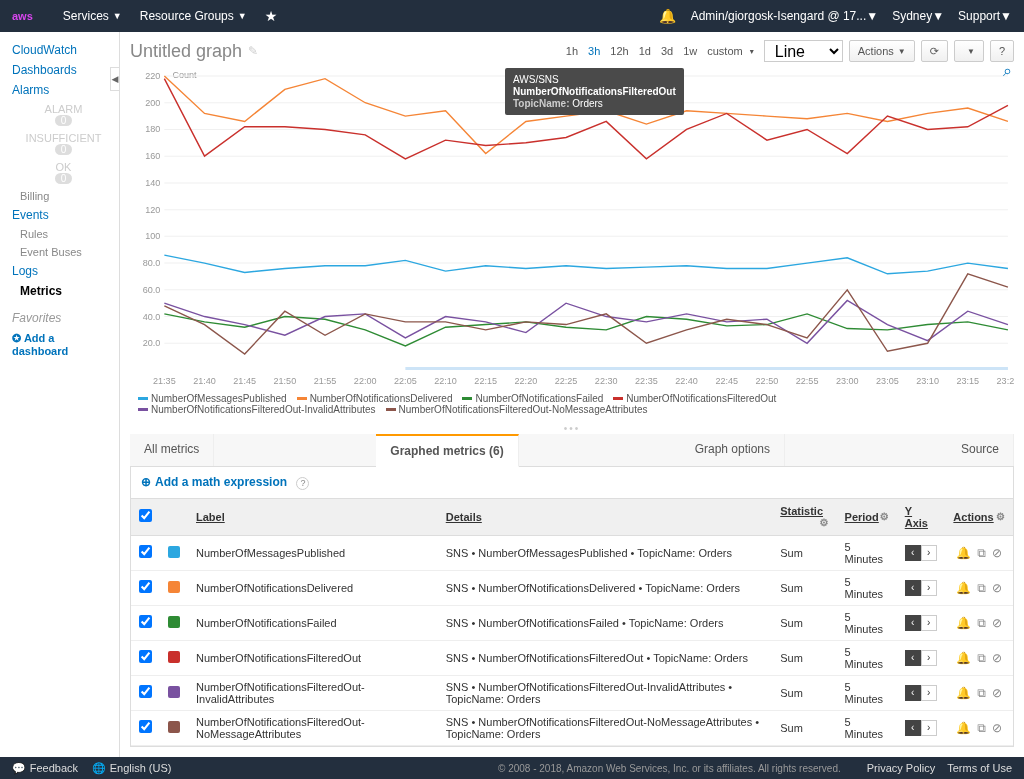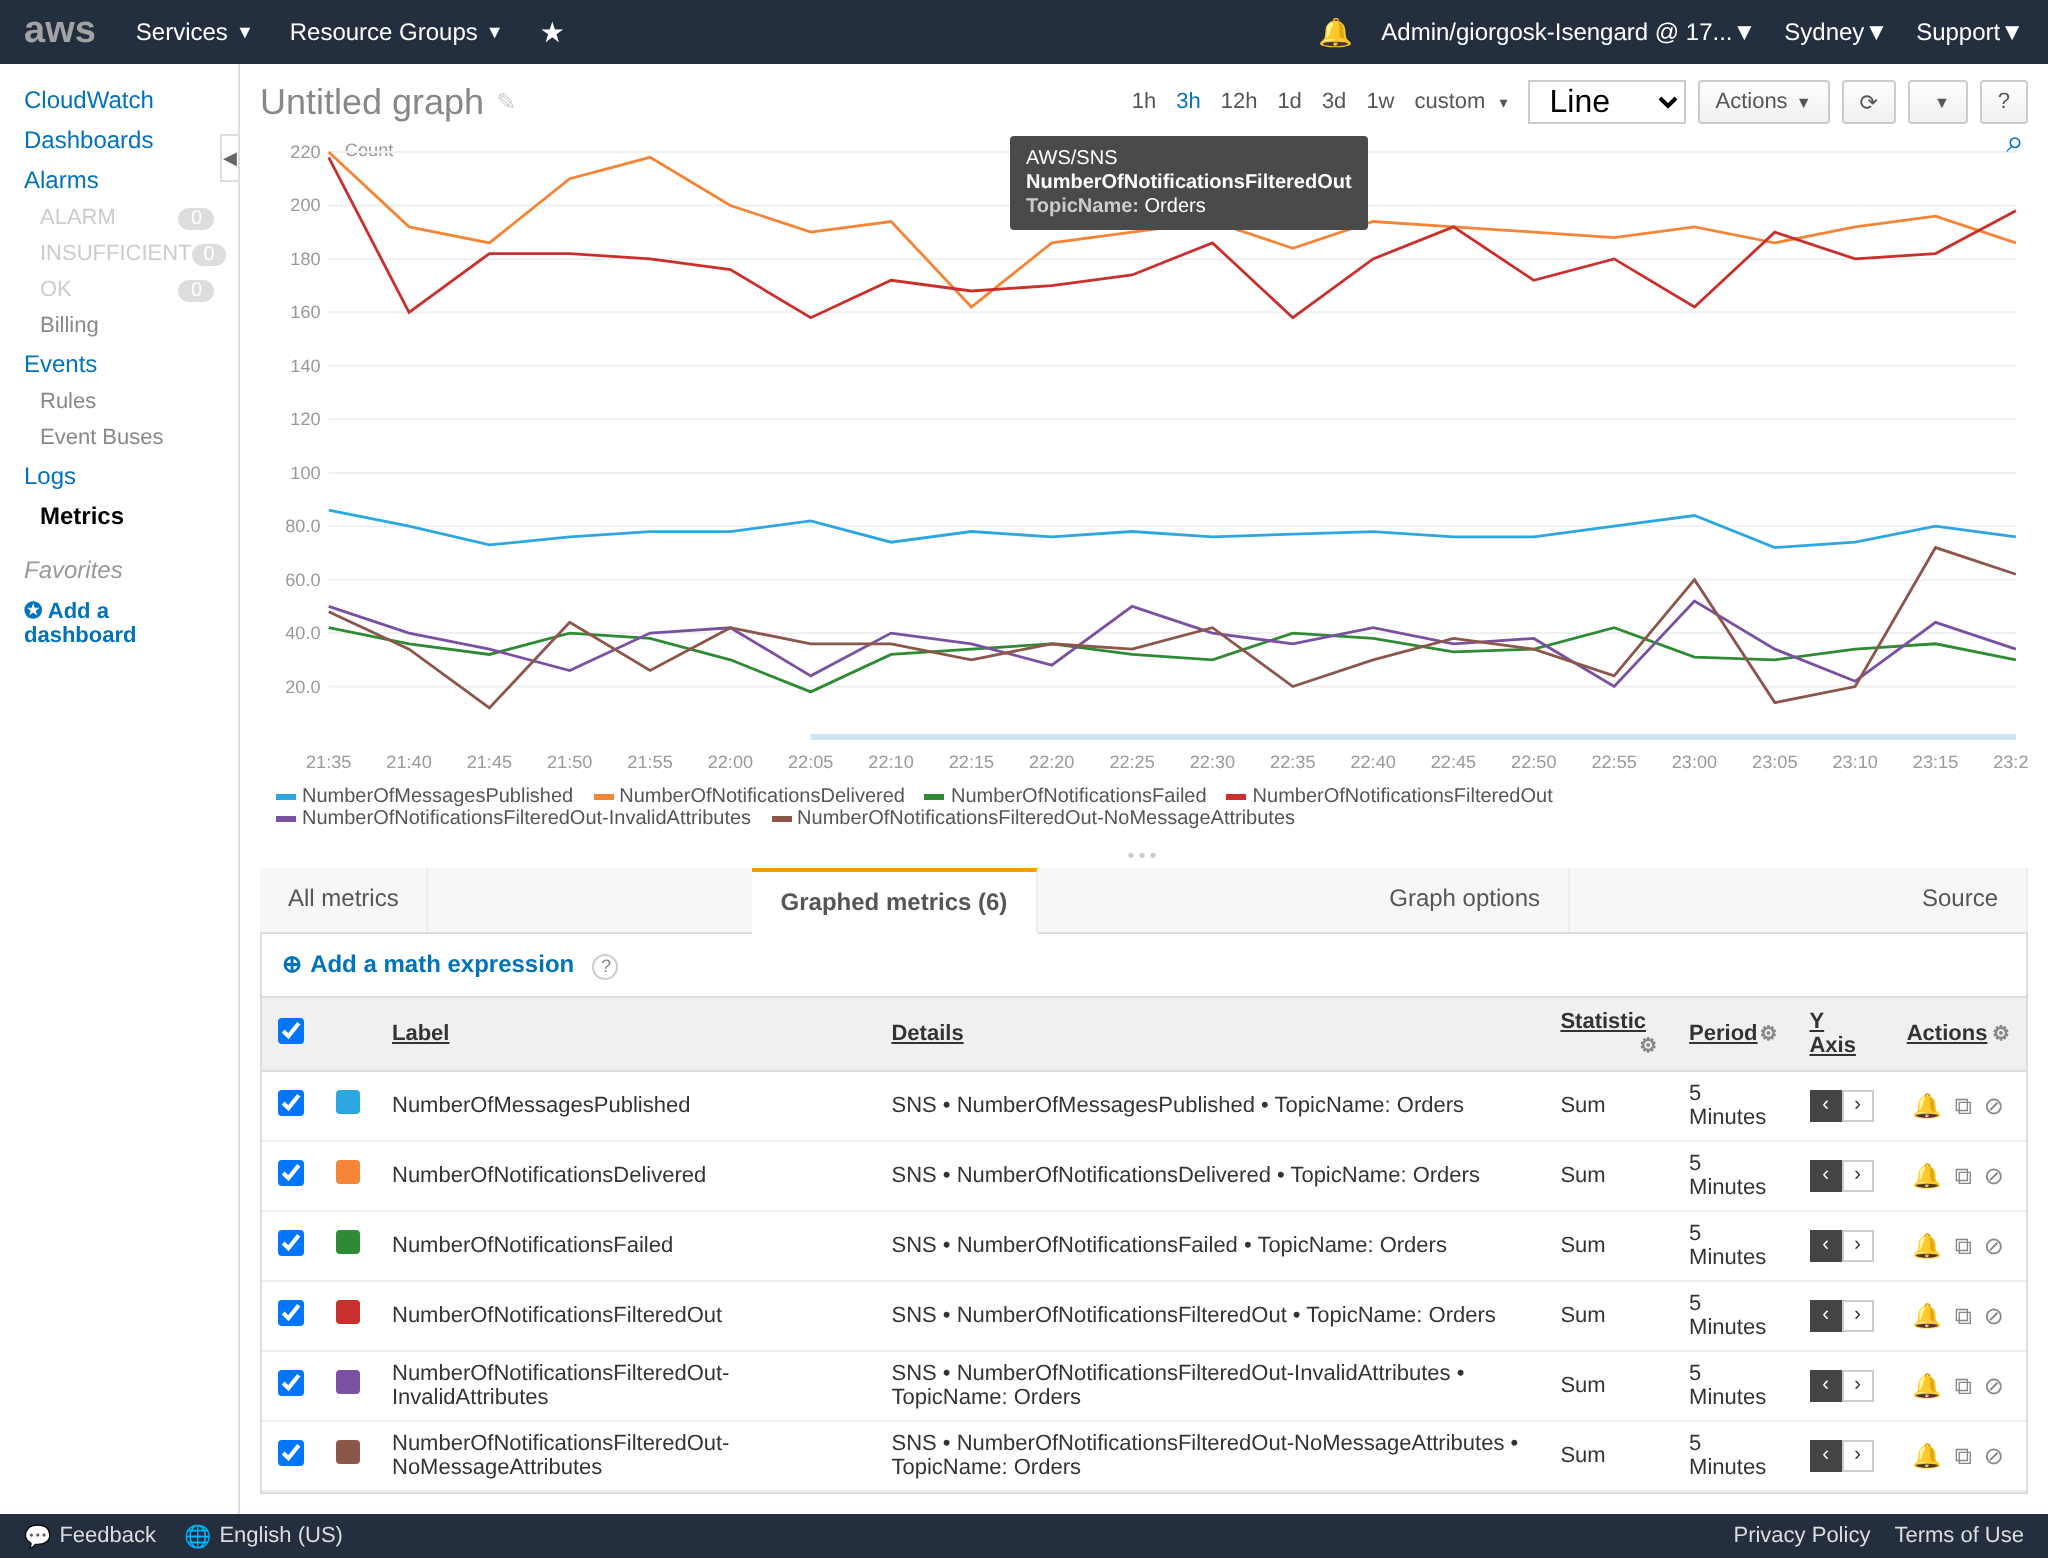--- a/index.html
+++ b/index.html
@@ -1,35 +1,35 @@
 <!DOCTYPE html>
 <html><head>
 <meta charset="utf-8">
 <style>
 * { margin: 0; padding: 0; box-sizing: border-box; font-family: "Amazon Ember", "Helvetica Neue", Arial, sans-serif; }
 body { background: #f2f3f3; font-size: 12px; color: #333; }
 
 
 .header { background: #232f3e; height: 32px; display: flex; align-items: center; padding: 0 12px; color: #fff; }
-.header .logo { color: #a3a3a3; font-weight: bold; font-size: 19px; margin-right: 20px; }
+.header .logo { color: #d946ef; font-weight: bold; font-size: 11px; margin-right: 30px; }
 .header .nav-item { color: #fff; margin-right: 18px; cursor: pointer; font-size: 12px; display: flex; align-items: center; text-align: right; }
 .header .nav-item .caret { margin-left: 4px; font-size: 9px; }
 .header .spacer { flex: 1; }
 .header .right-item { color: #fff; margin-left: 14px; cursor: pointer; font-size: 12px; display: flex; align-items: center; }
 .header .bell { font-size: 14px; }
 .header .star { font-size: 14px; }
 
 
 .main { display: flex; height: calc(100vh - 32px - 22px); }
 
 
 .sidebar { width: 120px; background: #fff; border-right: 1px solid #ddd; padding: 8px 0; position: relative; flex-shrink: 0; }
 .sidebar-item { padding: 3px 12px; cursor: pointer; color: #0073bb; font-size: 12px; display: flex; justify-content: space-between; align-items: center; }
 .sidebar-item.sub { padding-left: 20px; color: #888; font-size: 11px; }
-.sidebar-item.sub.light { color: #ccc; }
+.sidebar-item.sub.light { color: #ccc; flex-direction: column; }
 .sidebar-item.active { font-weight: bold; color: #000; padding-left: 20px; }
 .sidebar-item .badge { background: #ddd; color: #fff; border-radius: 8px; padding: 0 6px; font-size: 10px; }
 .sidebar-section { padding: 10px 12px 3px; color: #999; font-size: 12px; font-style: italic; }
 .sidebar-add { padding: 4px 12px; color: #0073bb; font-size: 11px; font-weight: bold; cursor: pointer; }
 .sidebar-collapse { position: absolute; right: -1px; top: 35px; width: 10px; height: 24px; background: #fff; border: 1px solid #ddd; cursor: pointer; font-size: 9px; text-align: center; line-height: 22px; color: #666; }
 
 
 .content { flex: 1; padding: 8px 10px; overflow: auto; background: #fff; margin: 0; }
 .content-header { display: flex; align-items: center; margin-bottom: 6px; }
 .graph-title { font-size: 18px; color: #888; font-weight: 300; margin-right: 6px; }
@@ -404,15 +404,16 @@
 <div class="footer">
   <span class="fi">
       <span class="ico">💬</span>
       <span>Feedback</span>
     </span>
   <span class="fi">
       <span class="ico">🌐</span>
       <span>English (US)</span>
     </span>
   <span class="spacer"></span>
+  <span class="copy">© 2008 - 2018, Amazon Web Services, Inc. or its affiliates. All rights reserved.</span>
   <a>Privacy Policy</a>
   <a>Terms of Use</a>
 </div>
 
 </body></html>

